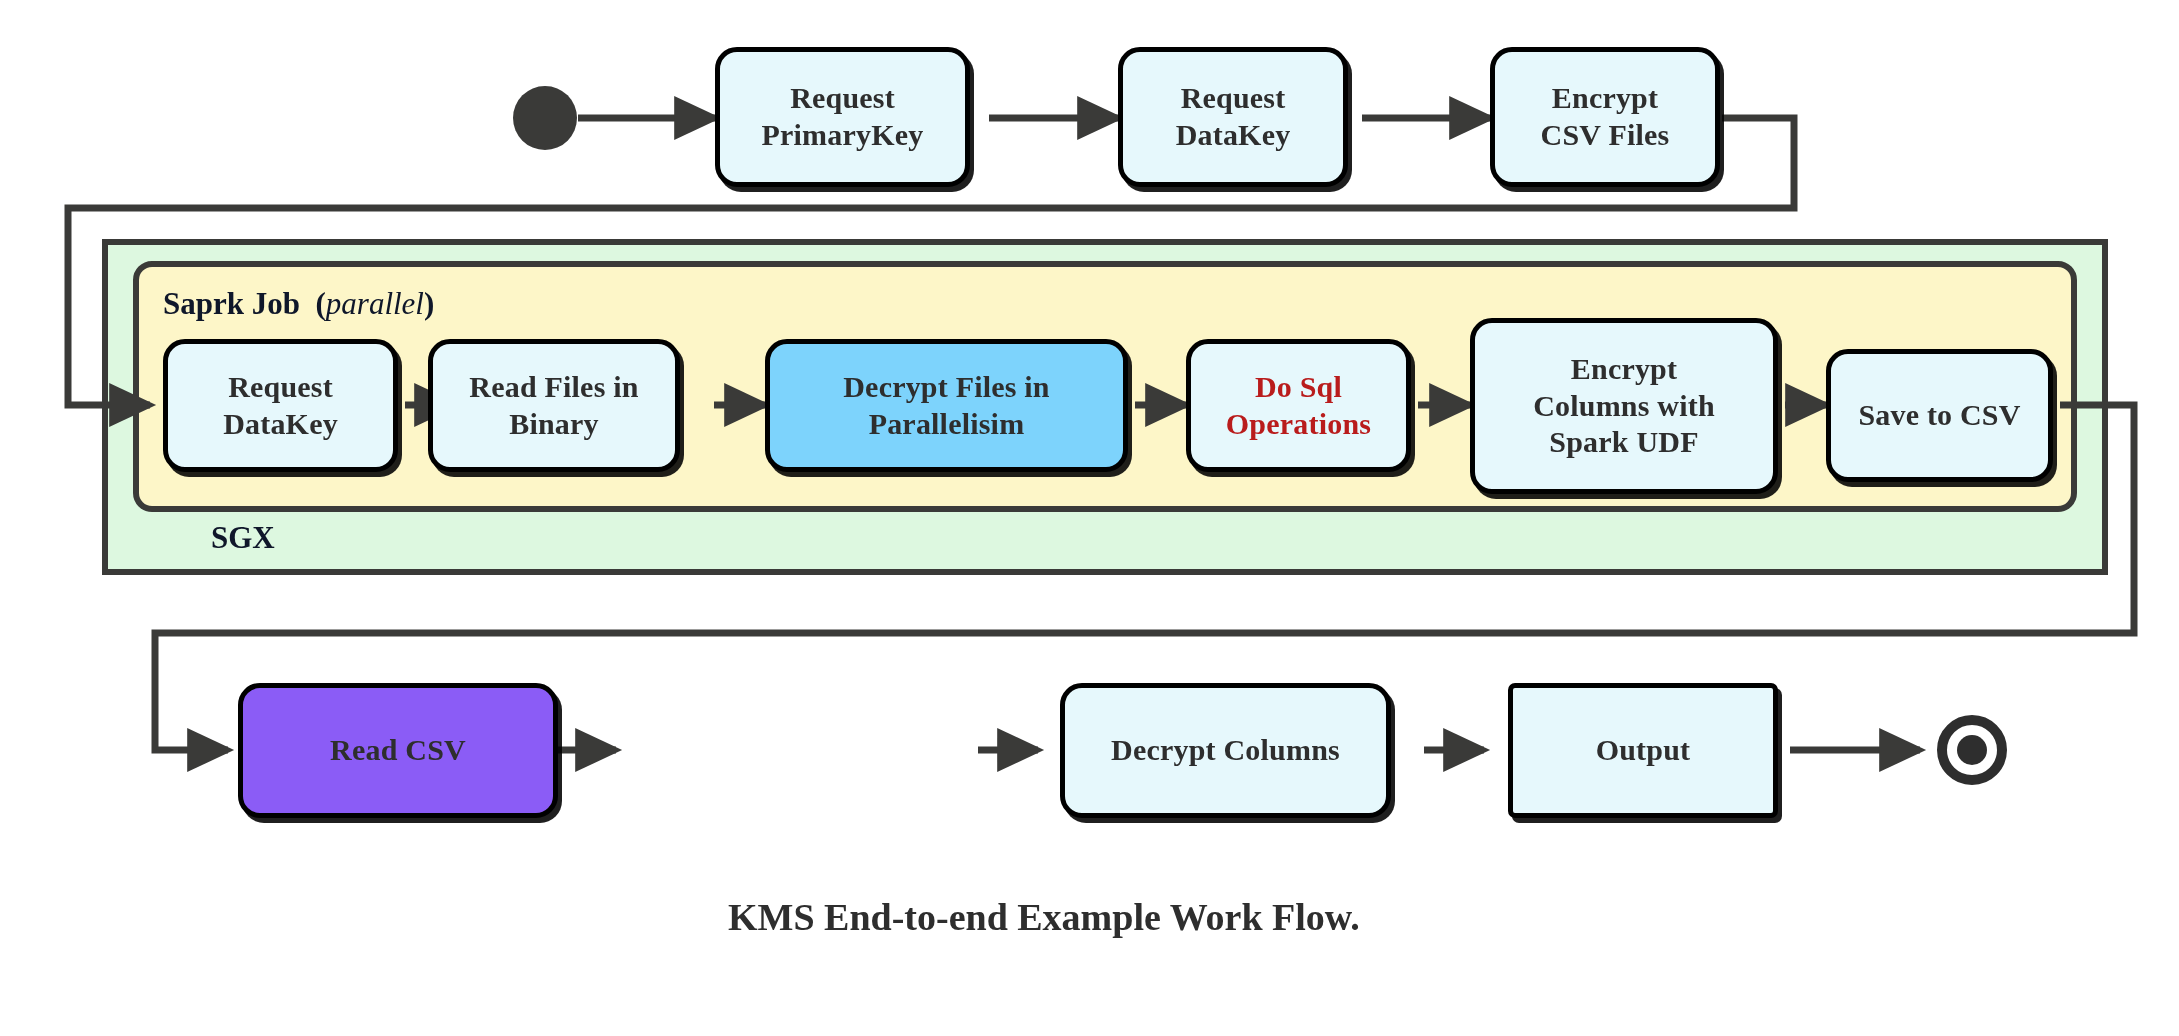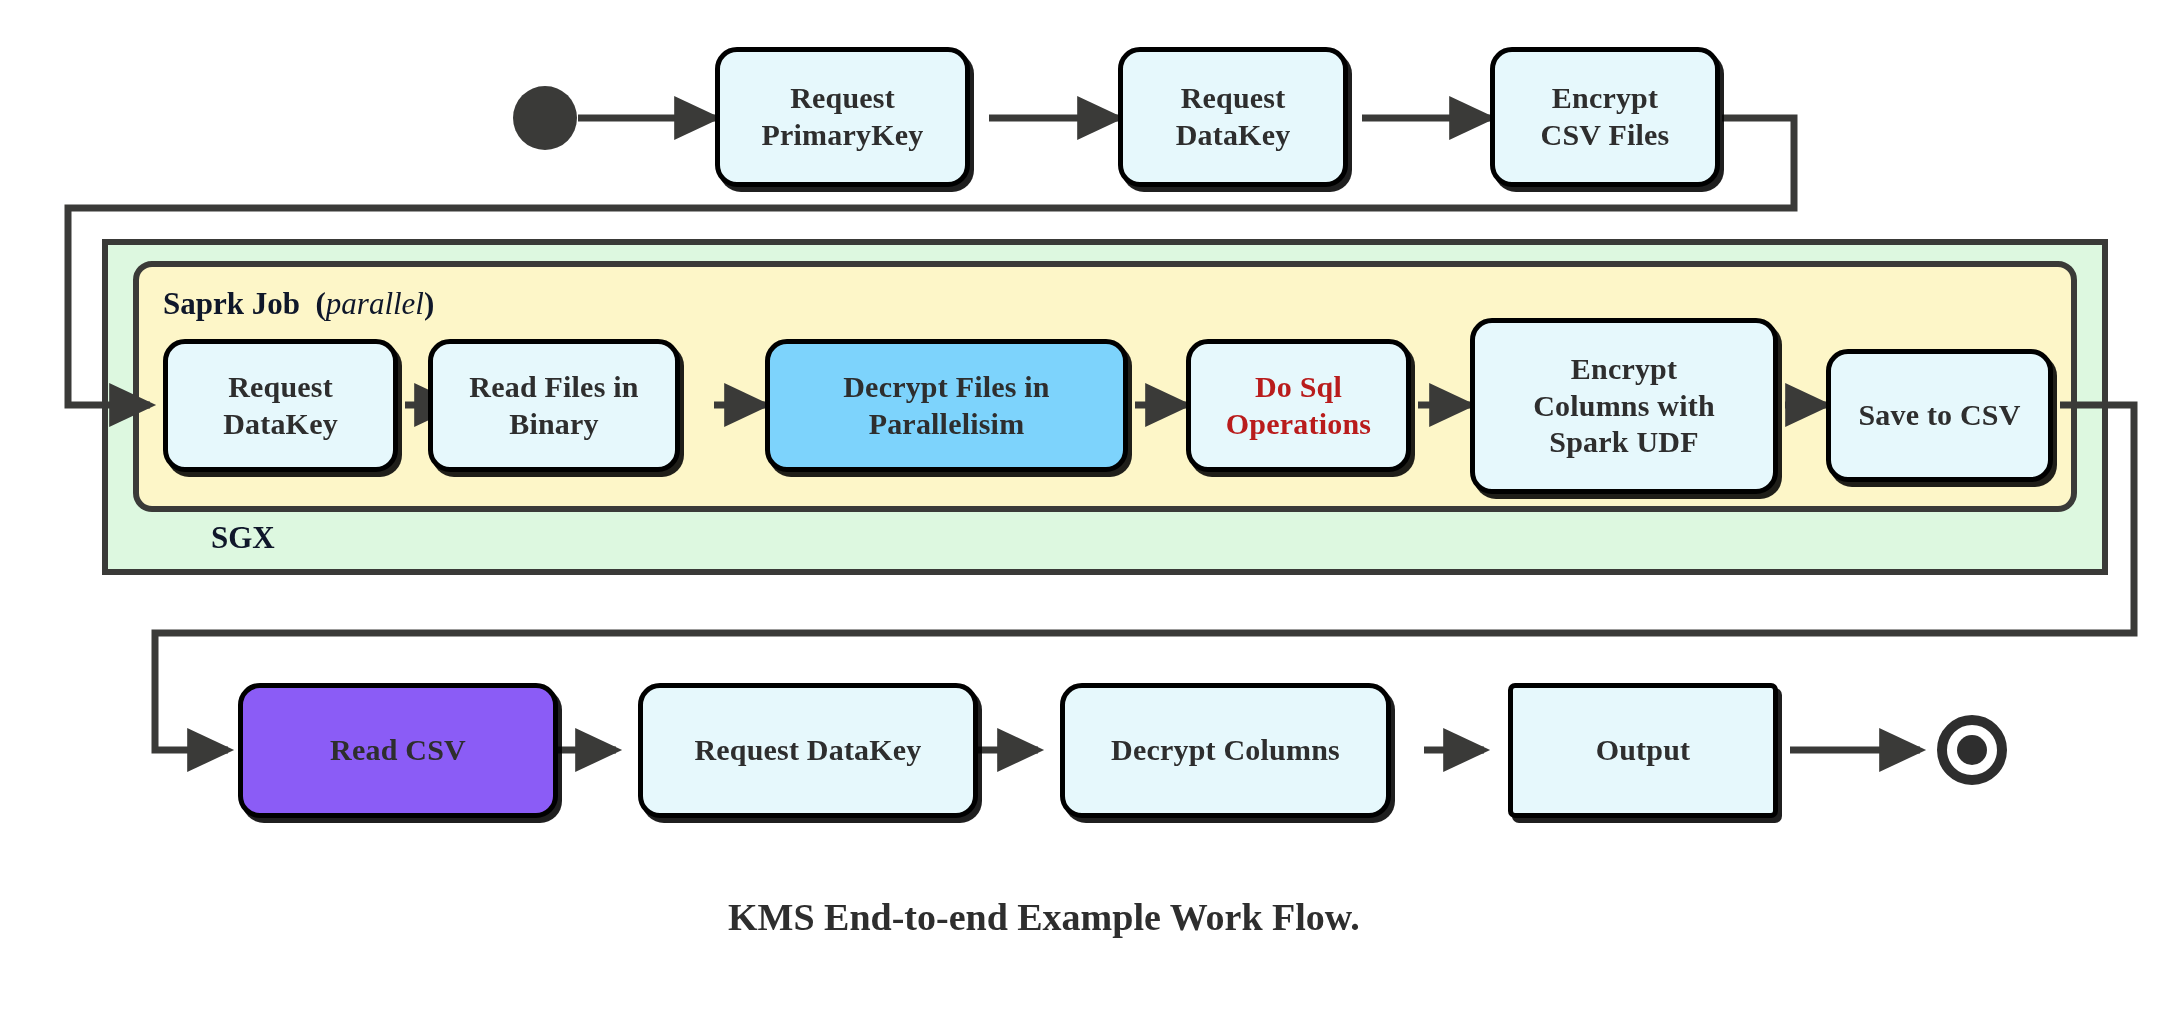--- a/index.html
+++ b/index.html
@@ -146,23 +146,20 @@
   <div class="node" style="left: 1470px; top: 318px; width: 308px; height: 176px; background: rgb(230, 248, 252); border-color: rgb(0, 0, 0); color: rgb(46, 46, 46);">
     <span class="lbl">Encrypt<br>Columns with<br>Spark UDF</span>
   </div>
   <div class="node" style="left: 1826px; top: 349px; width: 227px; height: 133px; background: rgb(230, 248, 252); border-color: rgb(0, 0, 0); color: rgb(46, 46, 46);">
     <span class="lbl">Save to CSV</span>
   </div>
 
   <div class="node" style="left: 238px; top: 683px; width: 320px; height: 135px; background: #8b5cf6; border-color: rgb(0, 0, 0); color: rgb(46, 46, 46);">
     <span class="lbl">Read CSV</span>
   </div>
-  <div class="node" style="left: 638px; top: 683px; width: 340px; height: 135px; background: rgb(230, 248, 252); border-color: rgb(0, 0, 0); color: rgb(46, 46, 46);">
-    <span class="lbl">Request DataKey</span>
-  </div>
   <div class="node" style="left: 1060px; top: 683px; width: 331px; height: 135px; background: rgb(230, 248, 252); border-color: rgb(0, 0, 0); color: rgb(46, 46, 46);">
     <span class="lbl">Decrypt Columns</span>
   </div>
   <div class="node" style="left: 1508px; top: 683px; width: 270px; height: 135px; background: rgb(230, 248, 252); border-color: rgb(0, 0, 0); color: rgb(46, 46, 46); border-radius: 7px;">
     <span class="lbl">Output</span>
   </div>
 
   <div class="caption" style="left:728px; top:895px;">KMS End-to-end Example Work Flow.</div>
 
 </div>

